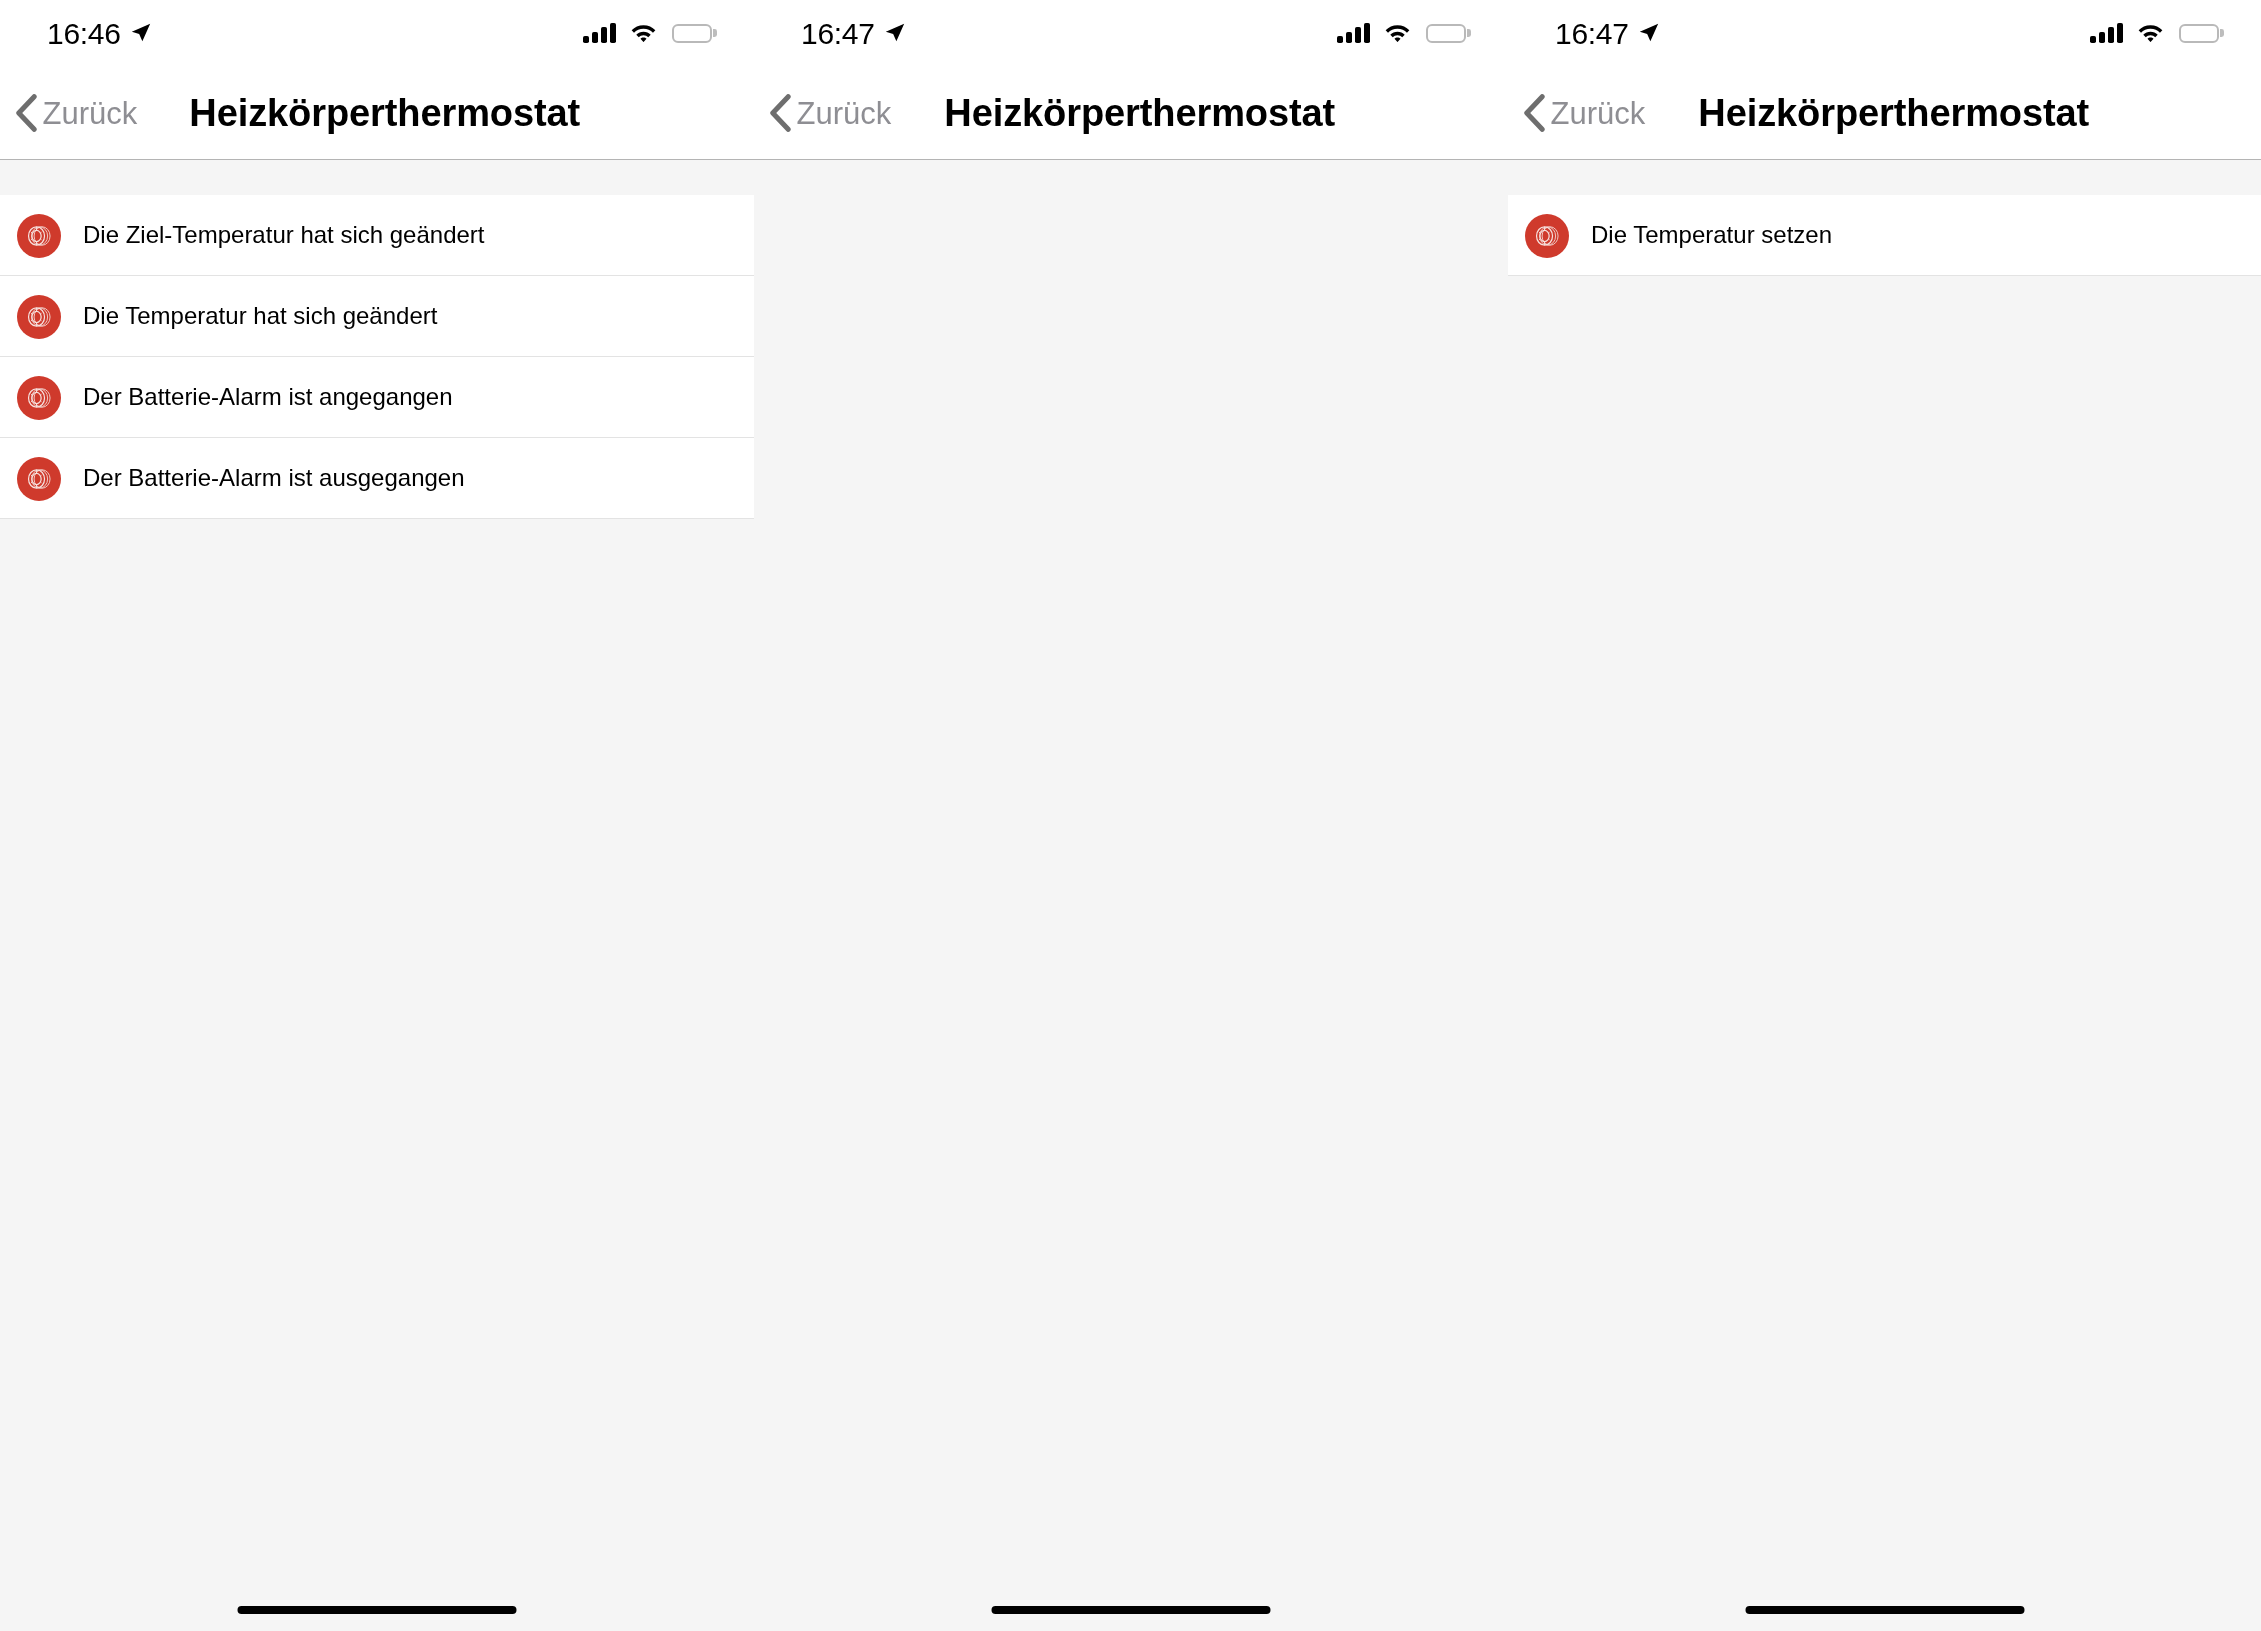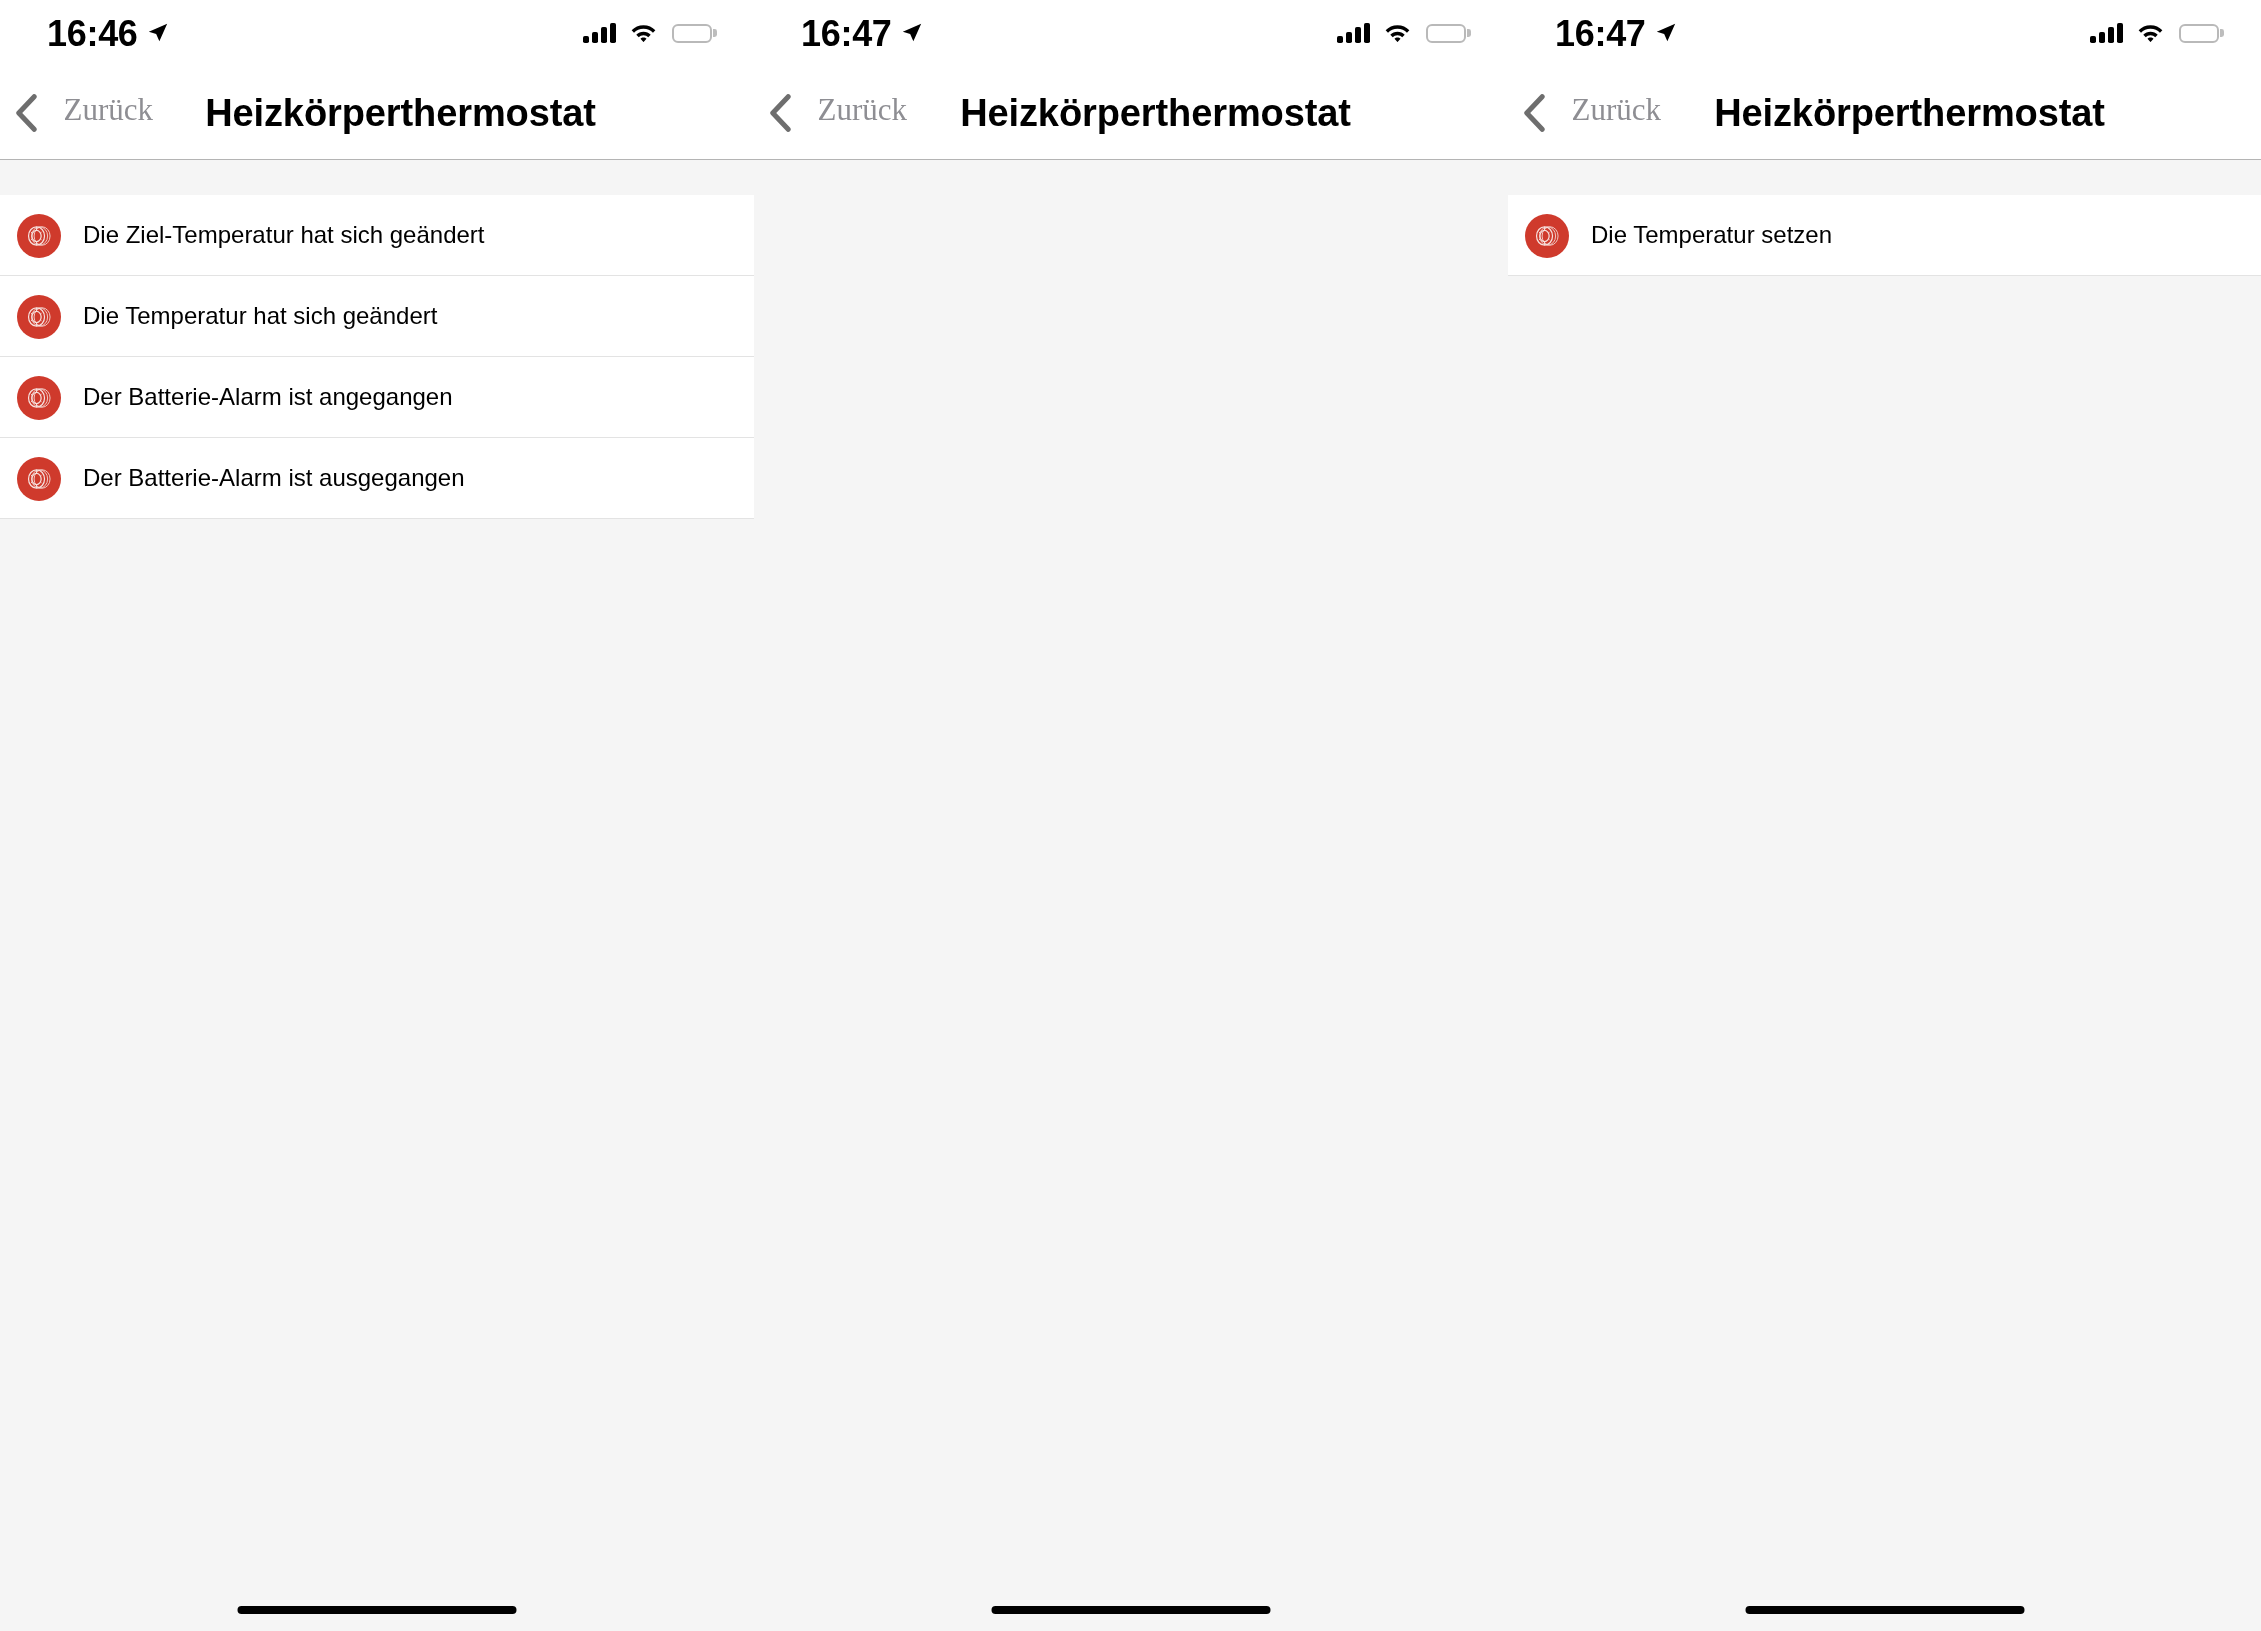--- a/index.html
+++ b/index.html
@@ -36,22 +36,22 @@
     align-items: center;
     justify-content: space-between;
     padding: 0 42px 0 47px;
   }
   .sb-left {
     display: flex;
     align-items: center;
     gap: 9.7px;
   }
   .sb-time {
-    font-size: 36px;
-    font-weight: bold;
+    font-size: 30px;
+    font-weight: normal;
     color: #000;
     letter-spacing: -0.3px;
     line-height: 1;
   }
   .loc-arrow { display:block; }
   .sb-right {
     display: flex;
     align-items: center;
     gap: 14.6px;
   }
@@ -97,25 +97,25 @@
   }
   .navbar::after {
     content: "";
     position: absolute;
     left: 0; right: 0; bottom: 0;
     height: 1.2px;
     background: #b4b4b4;
   }
   .back-btn {
     display: flex;
-    gap: 27px;
+    align-items: center;
+    gap: 6px;
     padding-left: 14.6px;
     cursor: pointer;
     user-select: none;
-    font-family: Liberation Serif, serif;
   }
   .chev { display:block; }
   .back-label {
     font-size: 31px;
     color: #8e8e93;
     line-height: 1;
   }
   .nav-title {
     font-size: 38px;
     font-weight: bold;

